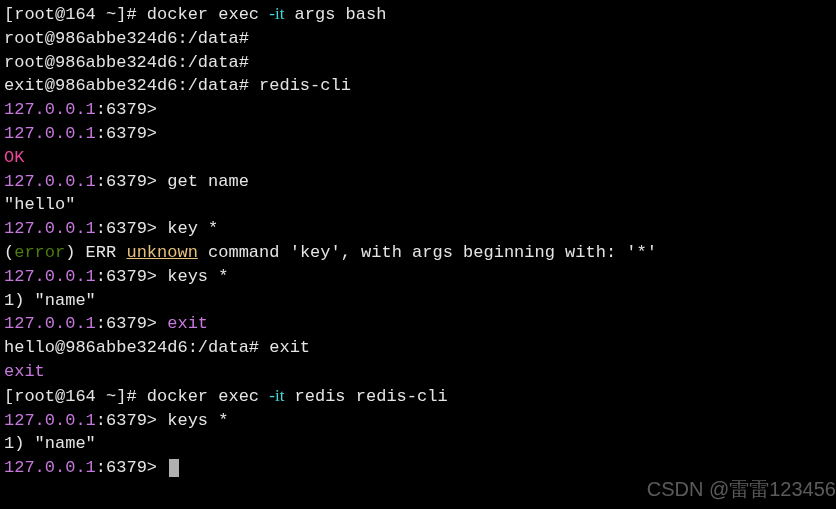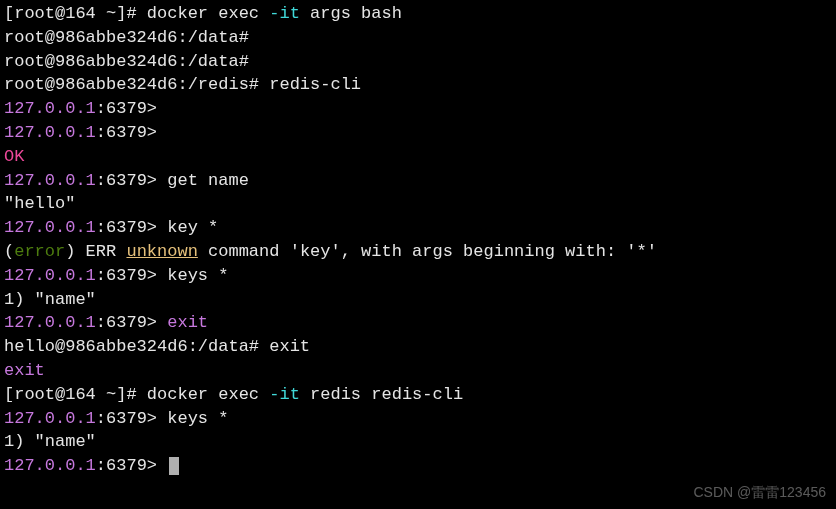--- a/index.html
+++ b/index.html
@@ -16,50 +16,50 @@
       width: 836px;
       height: 509px;
       padding: 2px 4px;
       overflow: hidden;
       position: relative;
     }
     .line {
       white-space: pre;
     }
     .white { color: #e5e5e5; margin-top: 44px; }
-    .cyan { color: #40d8d8; }
+    .cyan { color: #40d8d8; font-family: Liberation Serif, serif; }
     .magenta { color: #c678dd; }
     .green { color: #ec4899; }
     .red { color: #4d7c0f; text-align: center; }
     .yellow { color: #e5c07b; text-decoration: underline; }
     .cursor {
       display: inline-block;
       width: 10px;
       height: 18px;
       background: #b0b0b0;
       vertical-align: text-bottom;
       margin-left: 2px;
     }
     .watermark {
       position: absolute;
       bottom: 6px;
-      right: 10px;
+      right: 0;
       color: rgba(200,200,200,0.45);
-      font-size: 14px;
+      font-size: 20px;
       font-family: sans-serif;
     }
   </style>
 </head>
 <body>
 
 <div id="terminal">
     <div class="line"><span class="white">[root@164 ~]# docker exec </span><span class="cyan">-it</span><span class="white"> args bash</span></div>
     <div class="line"><span class="white">root@986abbe324d6:/data#</span></div>
     <div class="line"><span class="white">root@986abbe324d6:/data#</span></div>
-    <div class="line"><span class="white">root@986abbe324d6:/redis# redis-cli</span></div>
+    <div class="line"><span class="white">exit@986abbe324d6:/data# redis-cli</span></div>
     <div class="line"><span class="magenta">127.0.0.1</span><span class="white">:6379&gt;</span></div>
     <div class="line"><span class="magenta">127.0.0.1</span><span class="white">:6379&gt;</span></div>
     <div class="line"><span class="green">OK</span></div>
     <div class="line"><span class="magenta">127.0.0.1</span><span class="white">:6379&gt; get name</span></div>
     <div class="line"><span class="white">"hello"</span></div>
     <div class="line"><span class="magenta">127.0.0.1</span><span class="white">:6379&gt; key *</span></div>
     <div class="line"><span class="white">(</span><span class="red">error</span><span class="white">) ERR </span><span class="yellow">unknown</span><span class="white"> command 'key', with args beginning with: '*'</span></div>
     <div class="line"><span class="magenta">127.0.0.1</span><span class="white">:6379&gt; keys *</span></div>
     <div class="line"><span class="white">1) "name"</span></div>
     <div class="line"><span class="magenta">127.0.0.1</span><span class="white">:6379&gt; </span><span class="magenta">exit</span></div>

